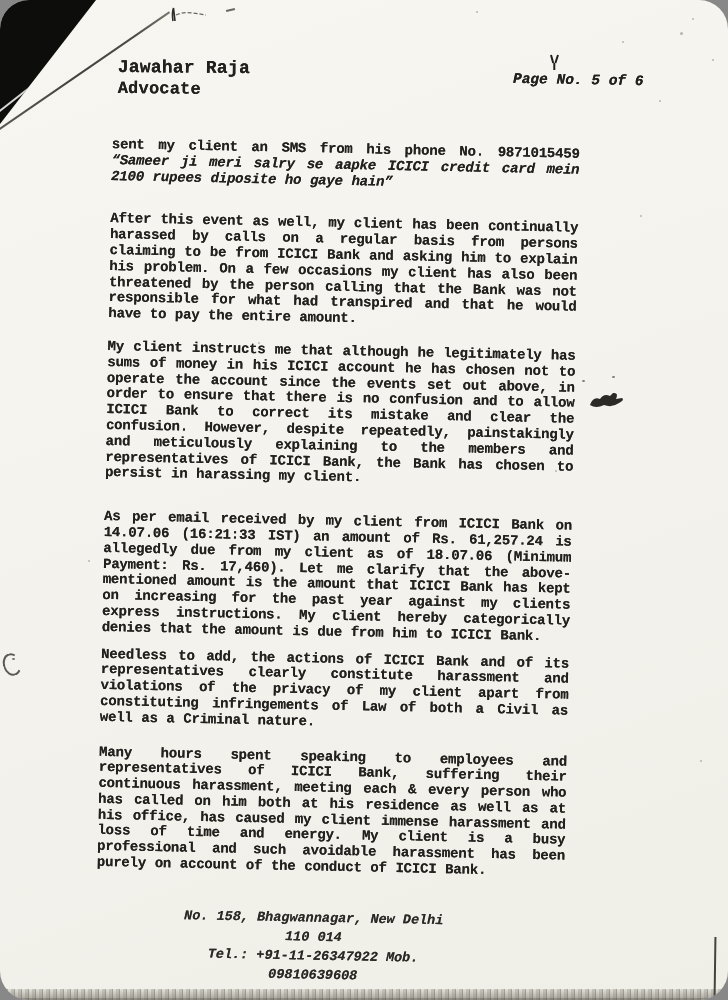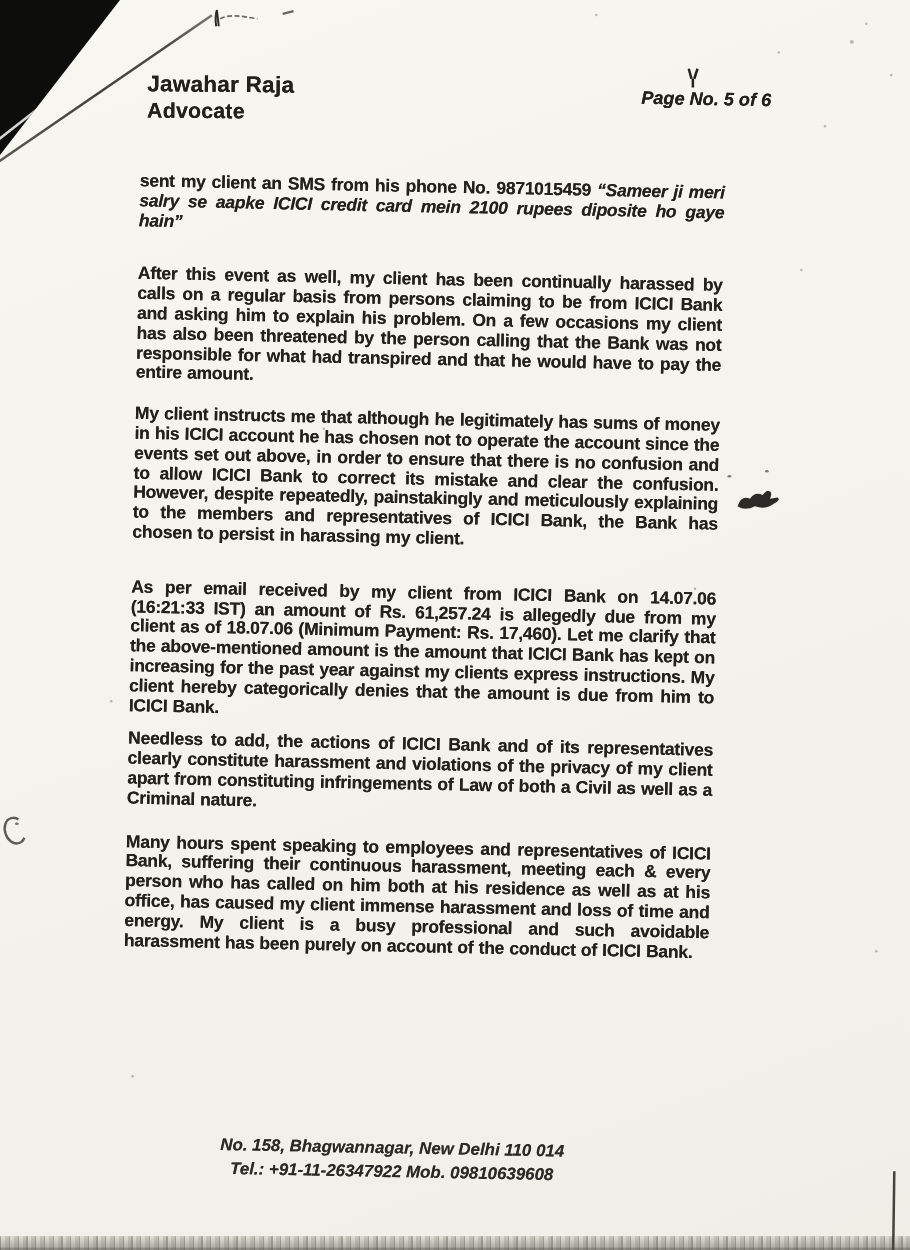--- a/index.html
+++ b/index.html
@@ -1,20 +1,21 @@
 <!DOCTYPE html>
 <html><head>
 <meta charset="utf-8">
 <style>
   html,body{margin:0;padding:0;background:#888;}
   .page{
     position:relative;width:728px;height:1000px;overflow:hidden;
     background:linear-gradient(160deg,#f8f6f1 0%,#f4f2ec 55%,#efeee7 100%);
-    font-family:Liberation Sans, sans-serif;
+    font-family:Liberation Mono, monospace;
     color:#22211e;
+    border-radius:29px;
   }
   
   .corner-fold{
     position:absolute;left:0;top:0;width:96px;height:124px;
     background:#0d0d0c;
     clip-path:polygon(0 0,100% 0,0 100%);
   }
   .corner-fold .white-scratch{
     position:absolute;left:-8px;top:116px;width:130px;height:2px;
     background:rgba(250,250,248,.85);

